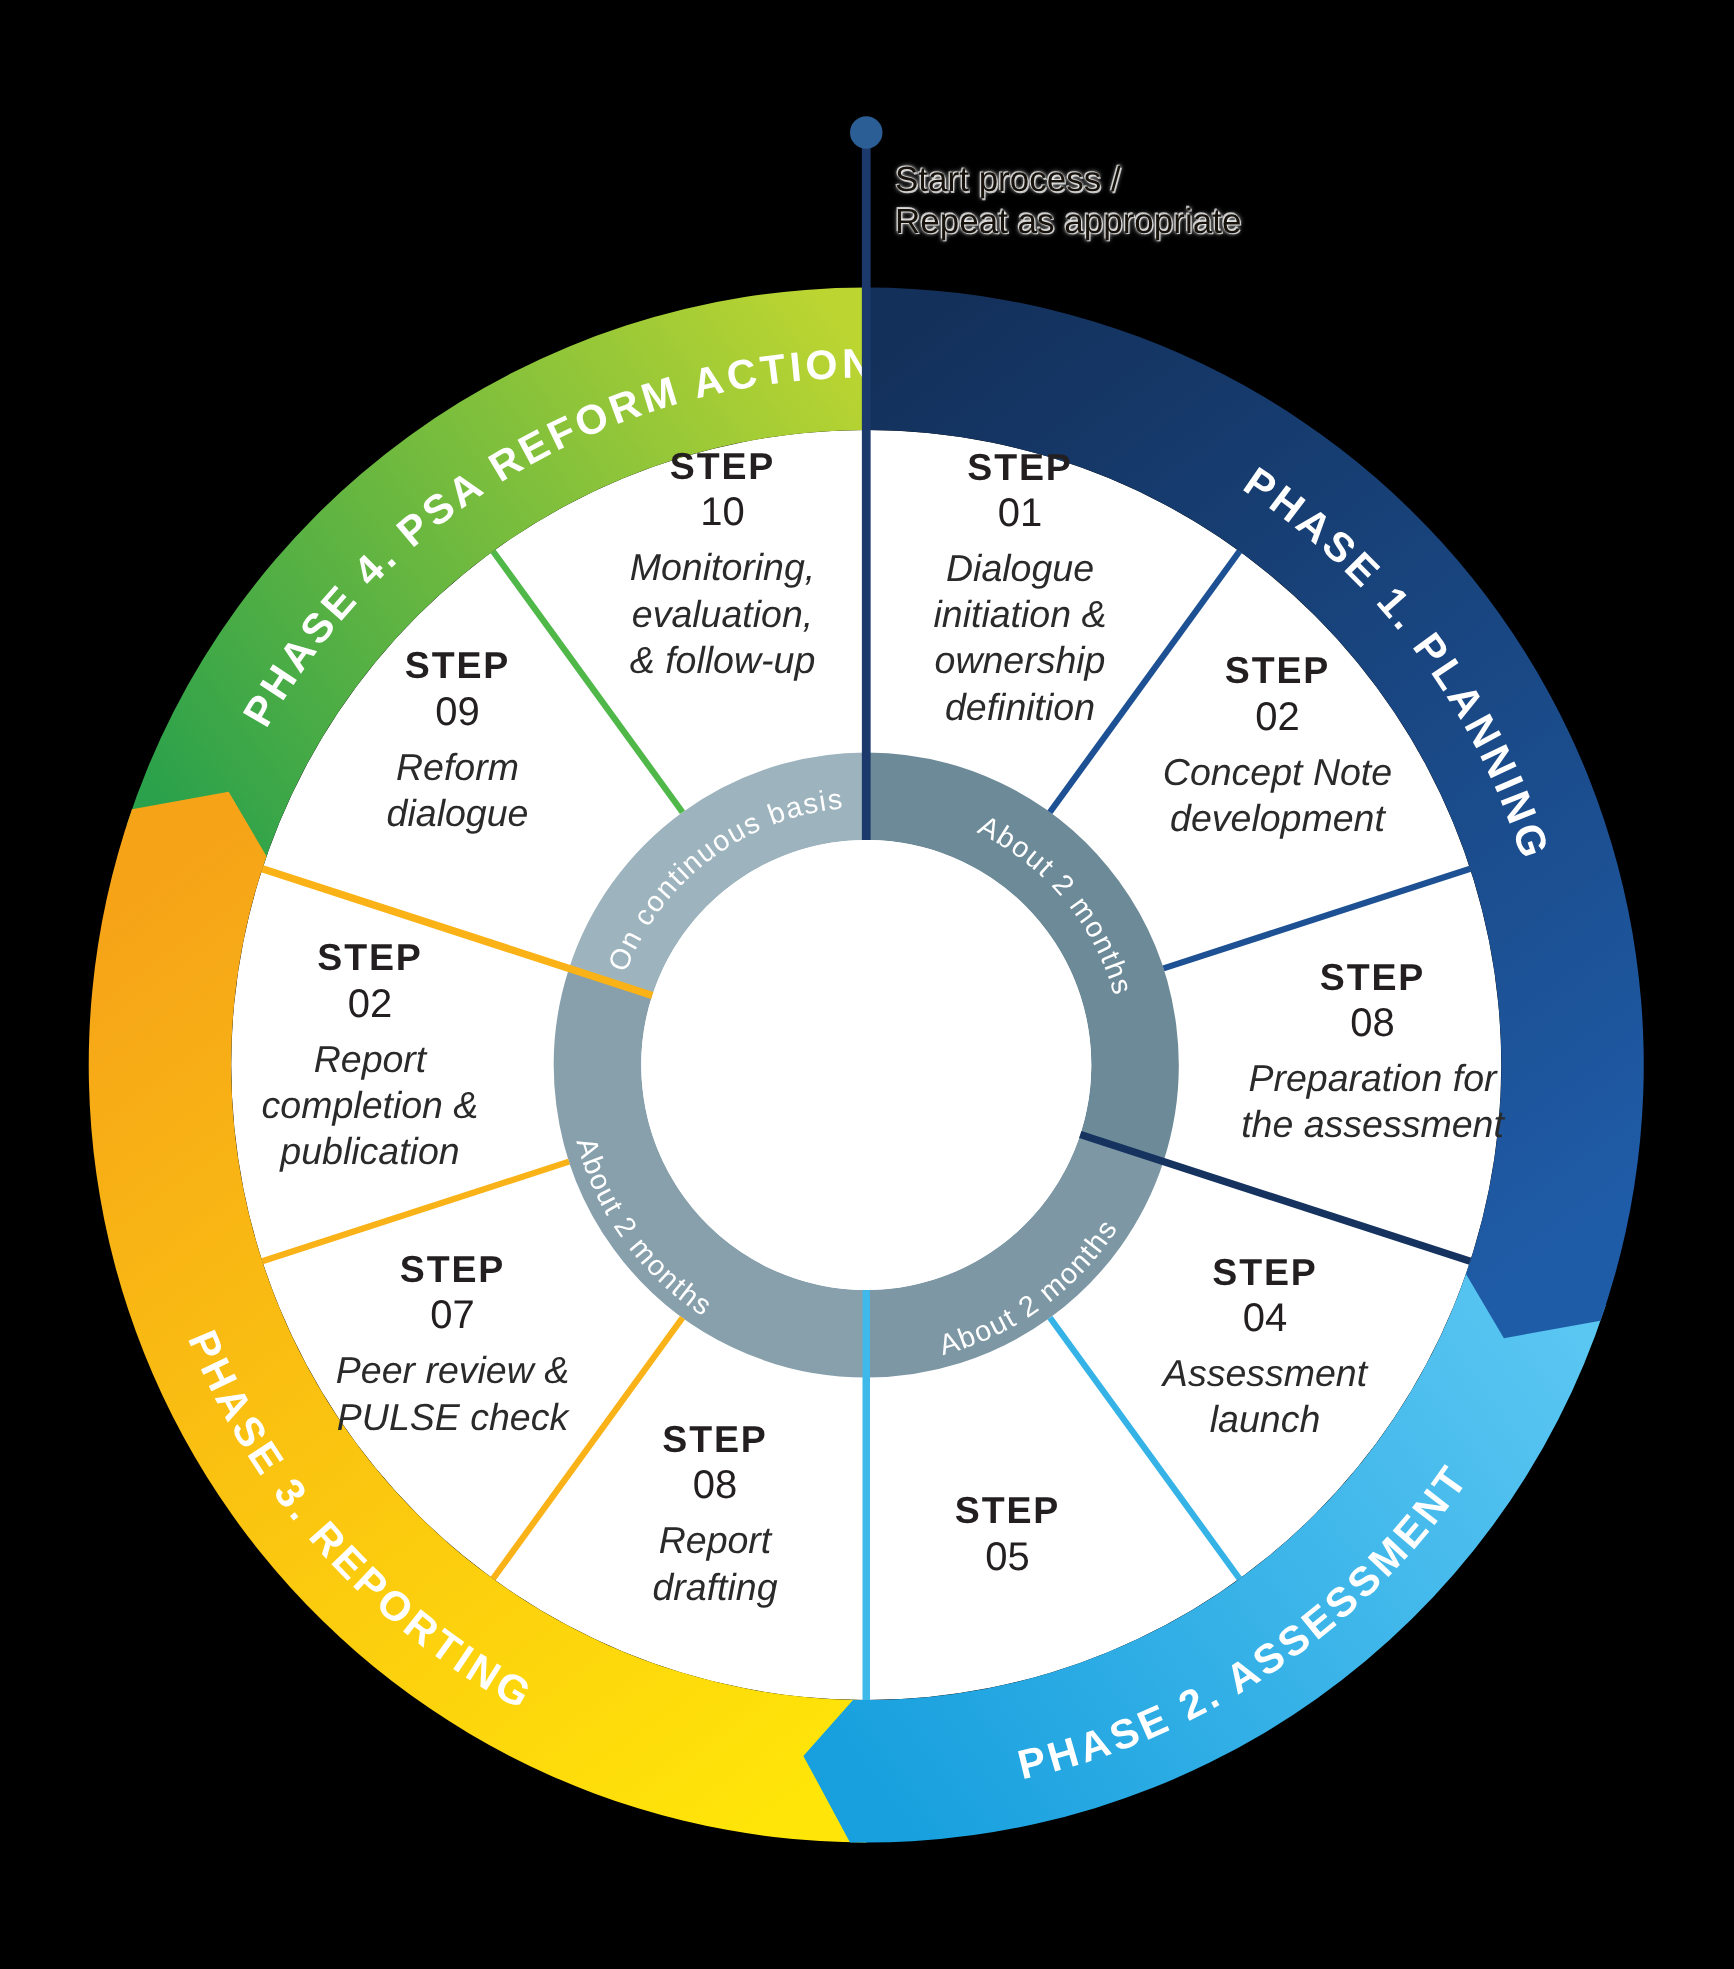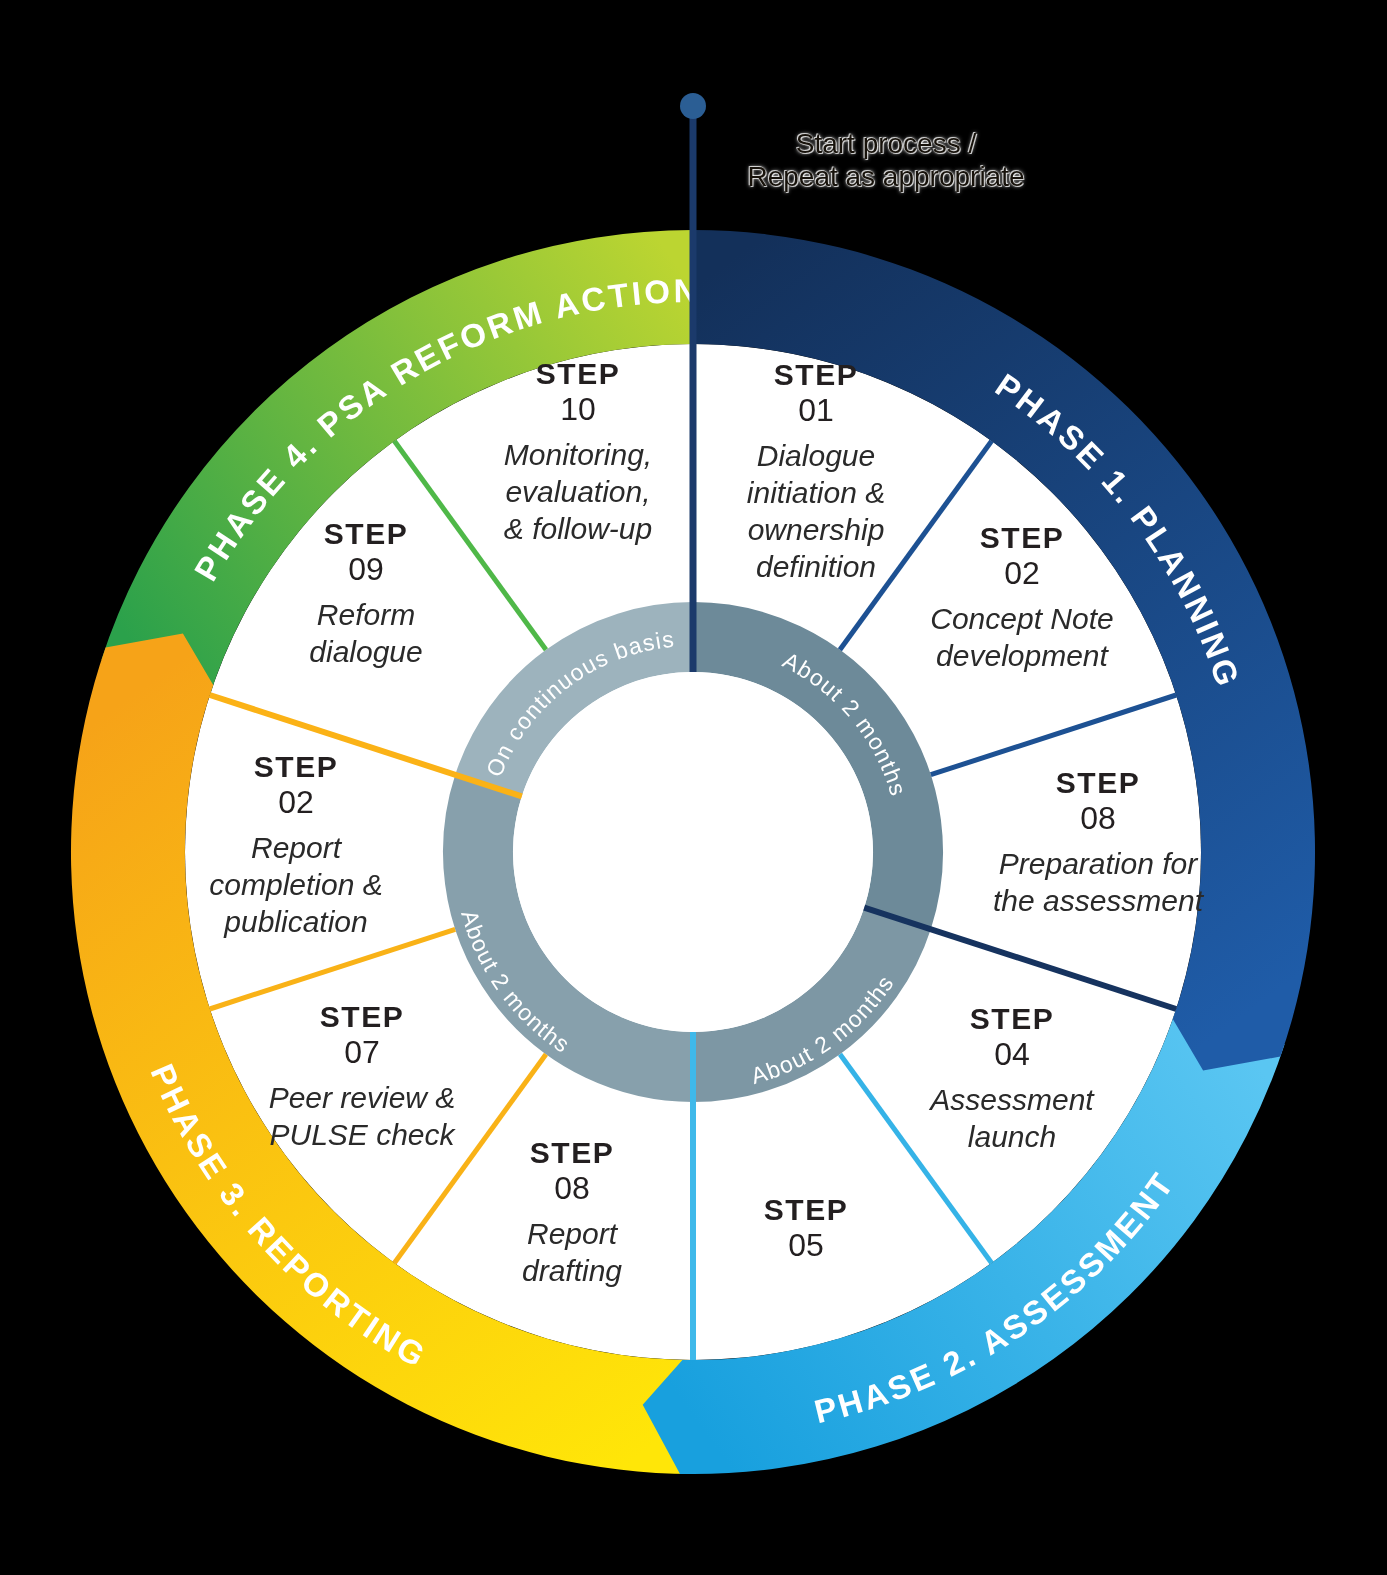--- a/index.html
+++ b/index.html
@@ -21,21 +21,20 @@
     text-align:center;color:#231F20;
   }
   .step-kicker{font-size:30px;font-weight:bold;letter-spacing:1.5px;}
   .step-num{font-size:32px;font-weight:normal;line-height:1.05;margin:2px 0 9px 0;}
   .step-desc{font-size:30px;line-height:37px;color:#2A2A2A;white-space:pre-line;font-style:italic;}
   .start-note{
     position:absolute;left:716px;top:127px;width:340px;
     font-size:28px;line-height:33px;color:#17120B;white-space:pre-line;
     text-shadow:0 0 2px rgba(255,255,255,.95),0 0 4px rgba(255,255,255,.85),
                 1px 1px 0 rgba(255,255,255,.7),-1px -1px 0 rgba(255,255,255,.7);
-    text-align:center;
   }
 </style>
 </head>
 <body>
 
 <div class="stage">
 
   <svg width="1387" height="1575" viewBox="0 0 1387 1575">
     <defs>
       <linearGradient id="g1" gradientUnits="userSpaceOnUse" x1="693" y1="287" x2="1230" y2="1026">

